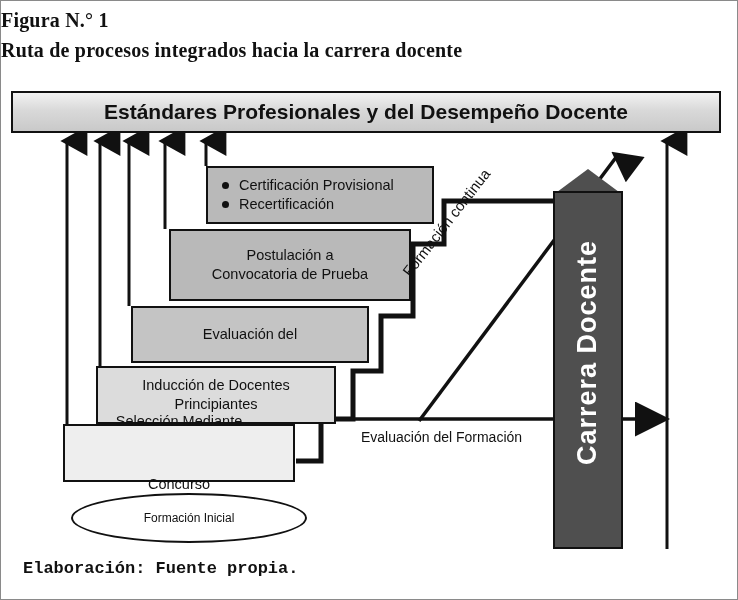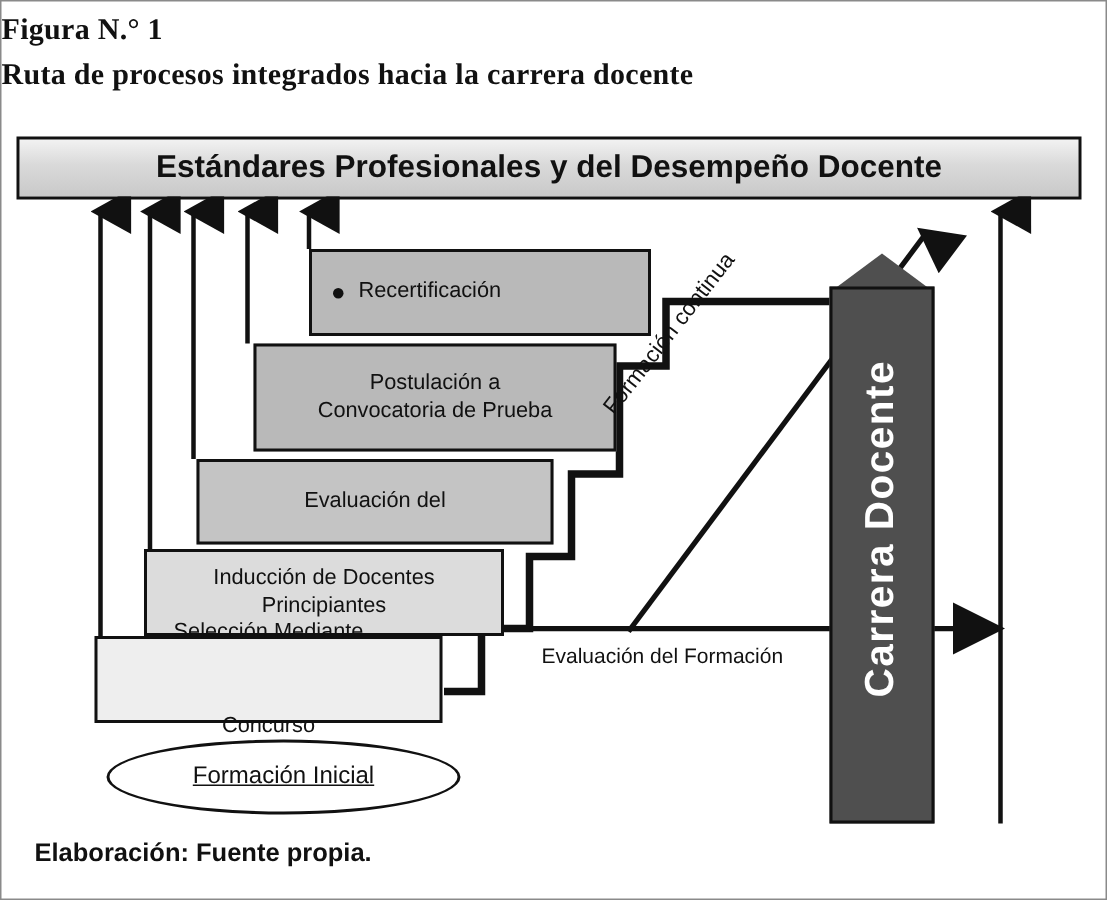--- a/index.html
+++ b/index.html
@@ -112,23 +112,22 @@
   #formacion-inicial {
     position: absolute;
     left: 70px; top: 492px; width: 232px; height: 46px;
     border: 2px solid #111;
     border-radius: 50%;
     background: #ffffff;
     display: flex;
     align-items: center;
     justify-content: center;
     font-family: "Liberation Sans", sans-serif;
-    font-size: 16px;
-    color: #111;
-    text-decoration: underline;
+    font-size: 12px;
+    color: #111;
   }
 
   
   #carrera-docente {
     position: absolute;
     left: 552px;
     top: 168px;
     width: 70px;
     height: 380px;
   }
@@ -184,21 +183,21 @@
     font-size: 14px;
     color: #111;
     white-space: nowrap;
   }
 
   
   #source-note {
     position: absolute;
     left: 22px;
     top: 558px;
-    font-family: Liberation Sans, sans-serif;
+    font-family: Liberation Mono, monospace;
     font-weight: bold;
     font-size: 17px;
     color: #111;
   }
 
   
   #overlay {
     position: absolute;
     left: 0; top: 0;
     width: 738px; height: 600px;
@@ -242,20 +241,24 @@
     <line x1="418" y1="420" x2="616" y2="155" stroke="#111" stroke-width="3.5" fill="none" marker-end="url(#arrowDiag)"></line>
   </svg>
 
   <div id="standards-banner">
     <span class="txt">Estándares Profesionales y del Desempeño Docente</span>
   </div>
 
   <div class="step-box" id="box-cert">
     <div class="bullet-row">
       <span class="dot"></span>
+      <span>Certificación Provisional</span>
+    </div>
+    <div class="bullet-row">
+      <span class="dot"></span>
       <span>Recertificación</span>
     </div>
   </div>
 
   <div class="step-box" id="box-postulacion">
     <span class="line">Postulación a</span>
     <span class="line">Convocatoria de Prueba</span>
   </div>
 
   <div class="step-box" id="box-evaluacion">

